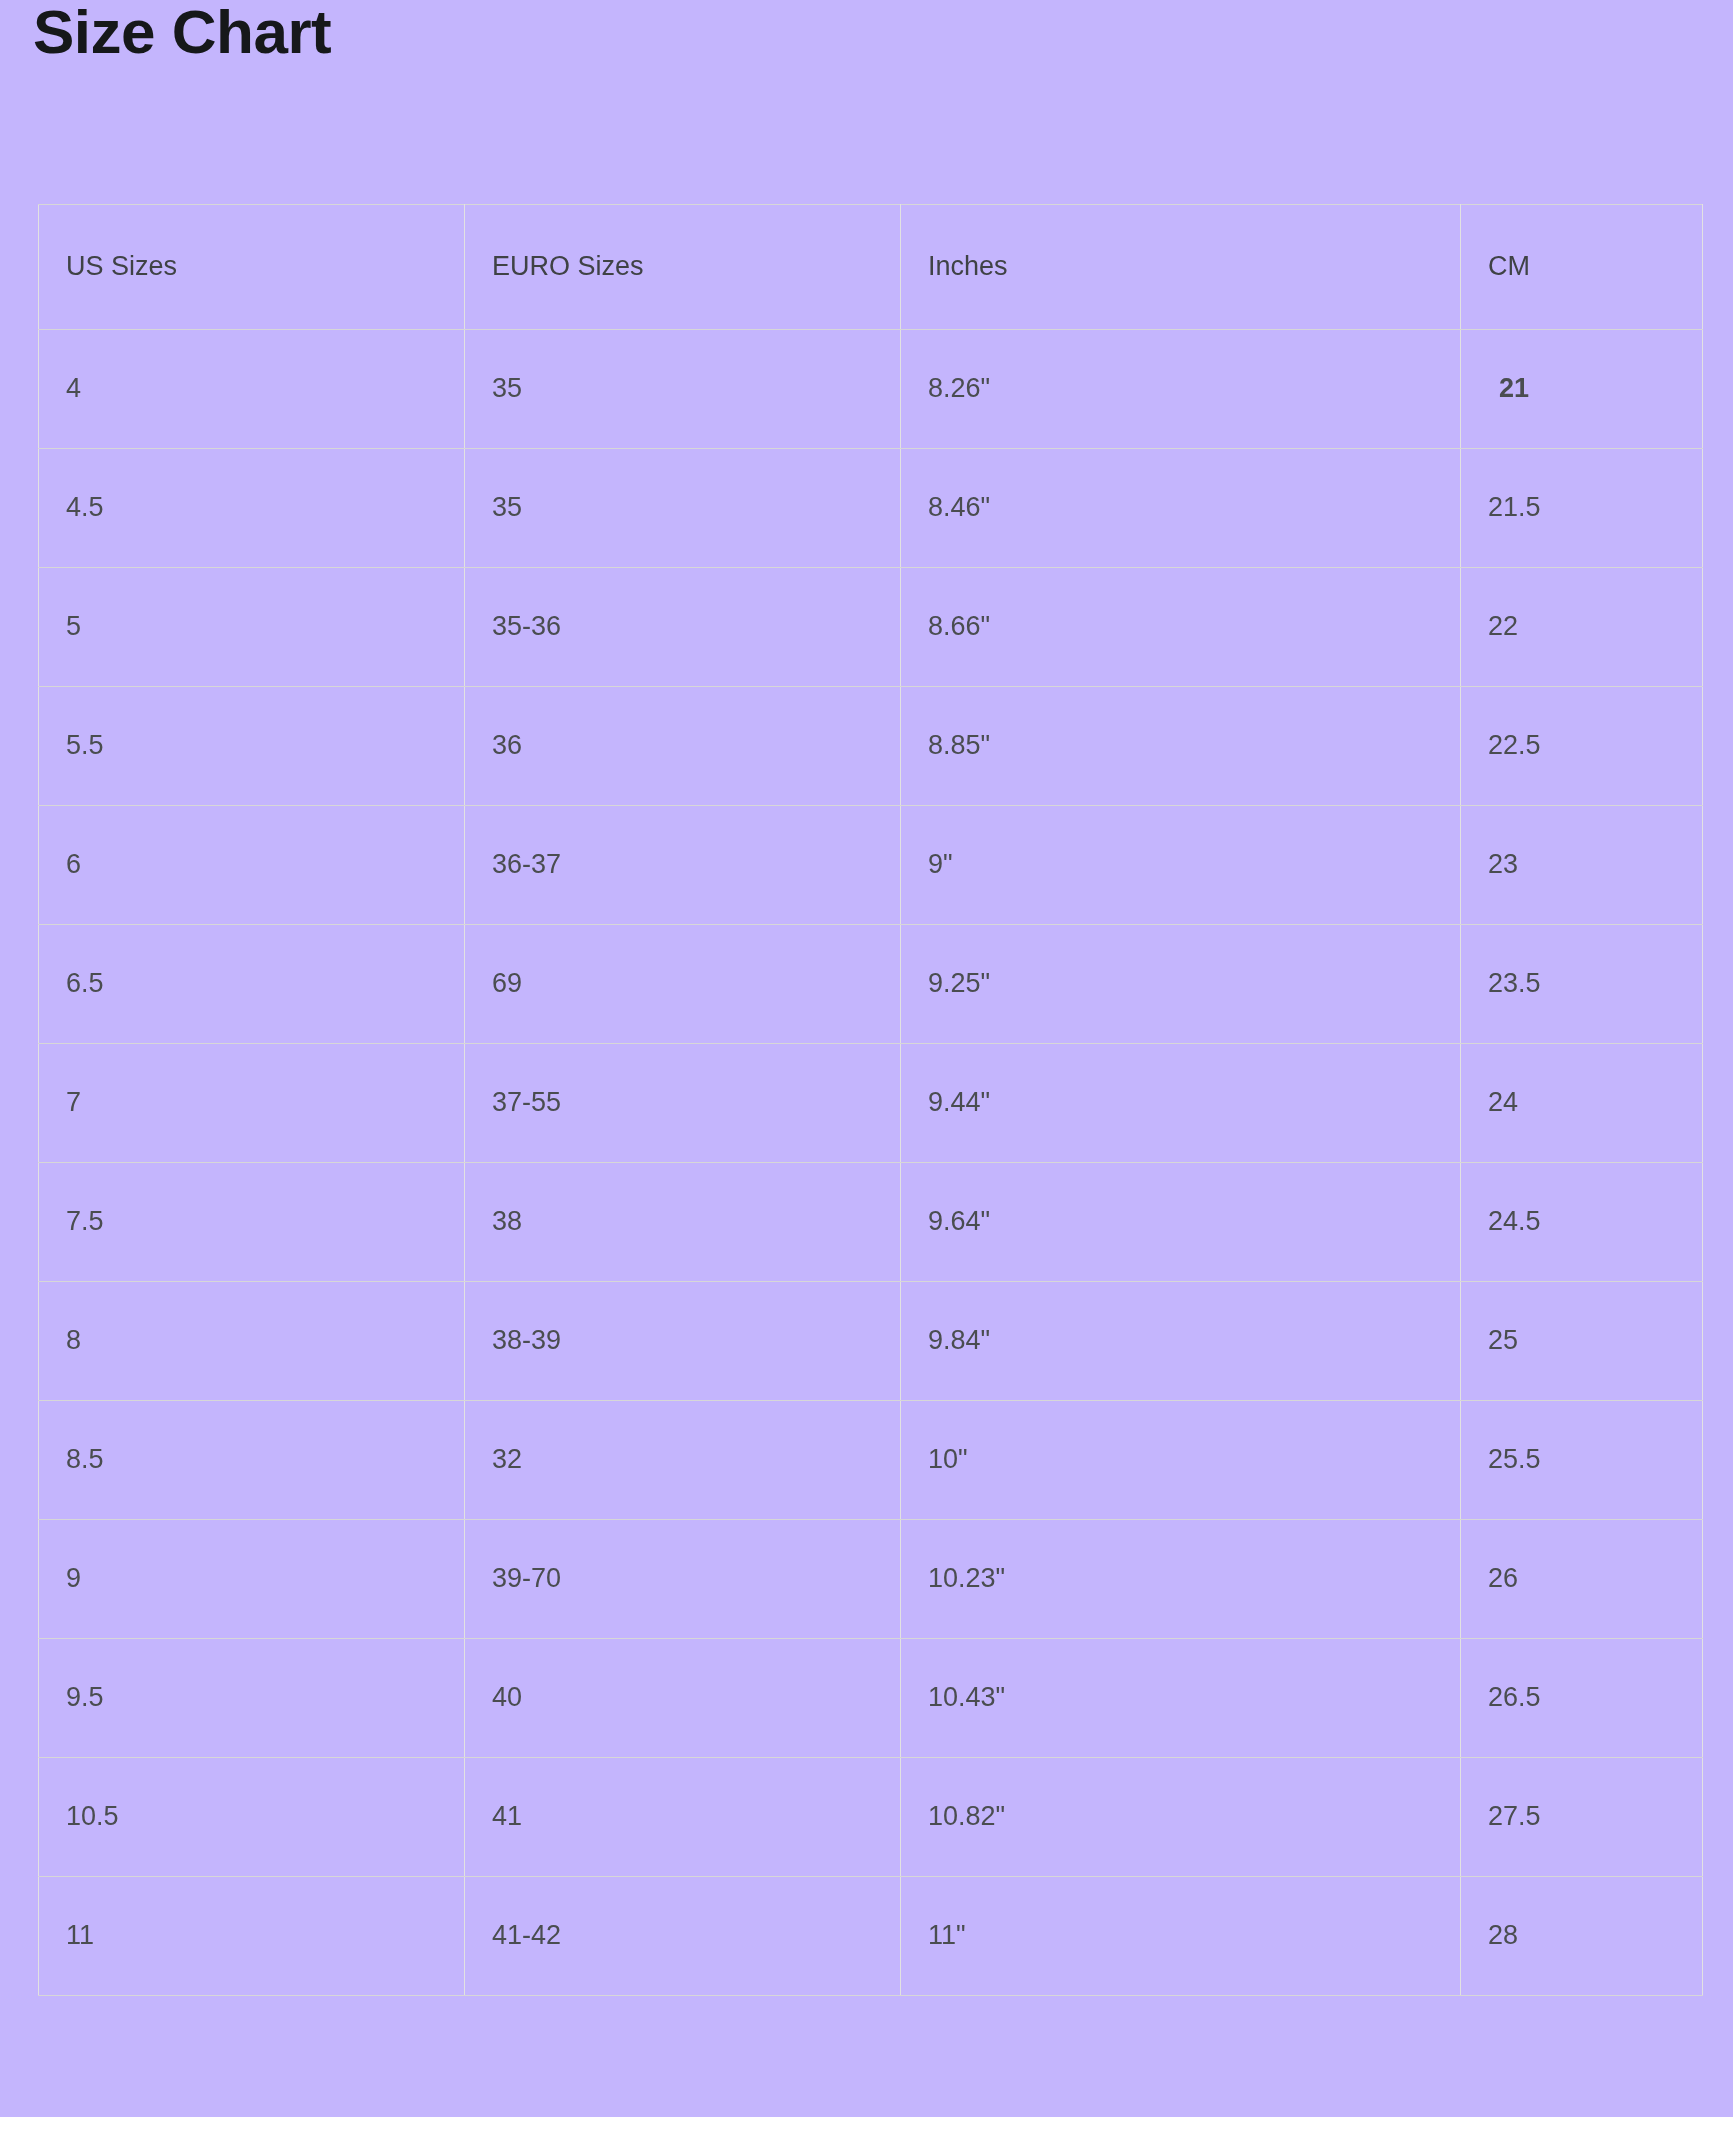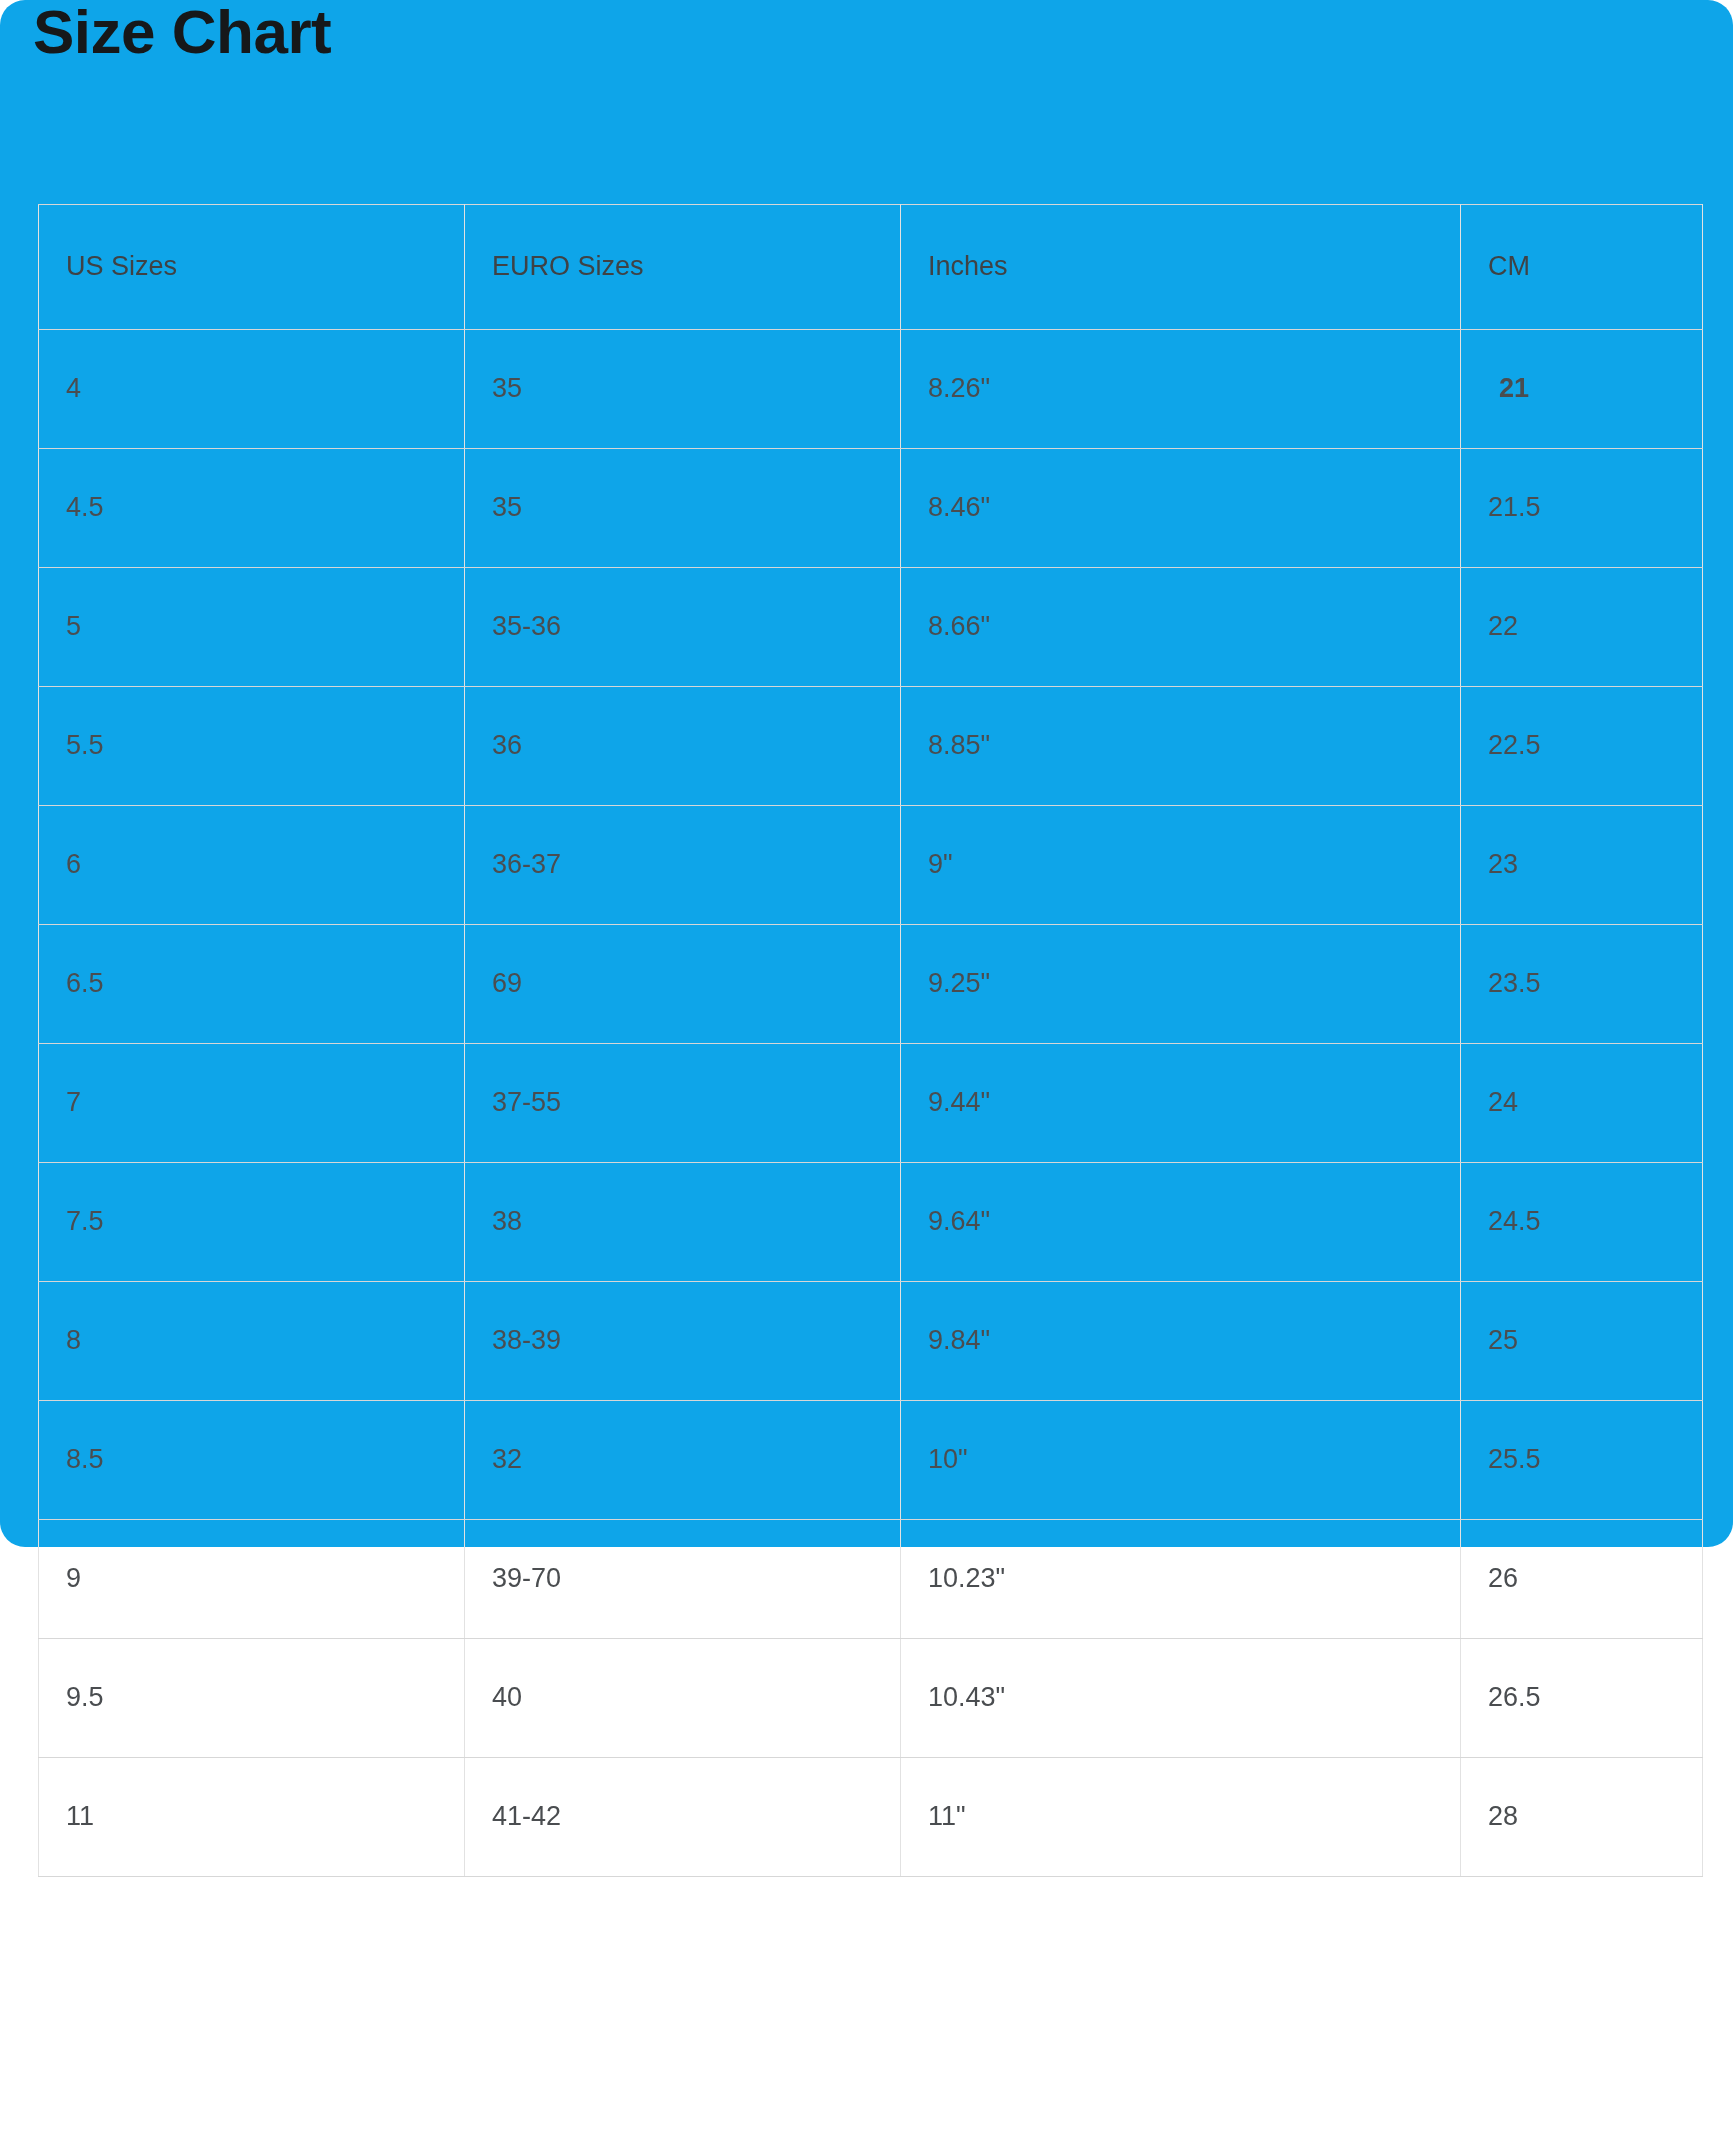--- a/index.html
+++ b/index.html
@@ -11,23 +11,22 @@
   }
 
   body {
     font-family: "Liberation Sans", sans-serif;
     overflow: hidden;
   }
 
   .page {
     position: relative;
     width: 1733px;
-    height: 1547px;
-    background: #0ea5e9;
-    border-radius: 25px;
+    height: 2117px;
+    background: #c4b5fd;
   }
 
   
   .page-title {
     position: absolute;
     left: 33px;
     top: -4px;
     font-size: 62px;
     font-weight: 700;
     letter-spacing: -0.5px;
@@ -175,20 +174,26 @@
             <td>10.23"</td>
             <td class="cm-cell">26</td>
           </tr>
           <tr>
             <td>9.5</td>
             <td>40</td>
             <td>10.43"</td>
             <td class="cm-cell">26.5</td>
           </tr>
           <tr>
+            <td>10.5</td>
+            <td>41</td>
+            <td>10.82"</td>
+            <td class="cm-cell">27.5</td>
+          </tr>
+          <tr>
             <td>11</td>
             <td>41-42</td>
             <td>11"</td>
             <td class="cm-cell">28</td>
           </tr>
         </tbody>
     </table>
   </div>
 
 </div>

